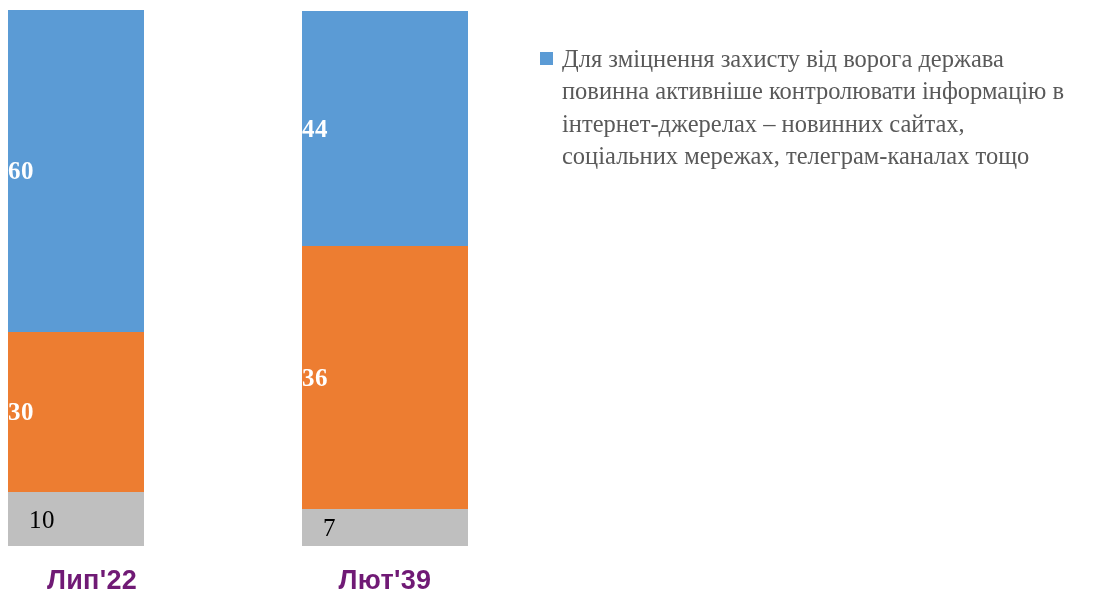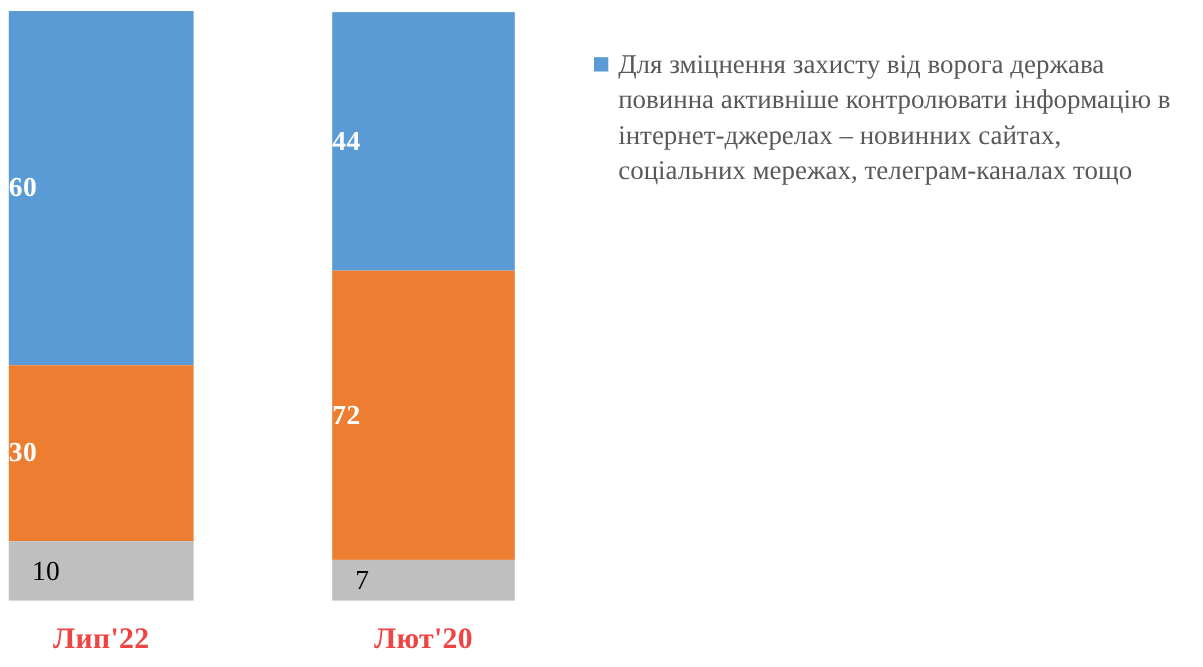--- a/index.html
+++ b/index.html
@@ -29,21 +29,21 @@
     width: 520px;
     height: 606px;
   }
   .bar-column {
     position: absolute;
     bottom: 60px;
     display: flex;
     flex-direction: column;
     justify-content: flex-start;
   }
-  .bar-column.col-0 { left: 8px;   width: 168px; height: 536px; }
+  .bar-column.col-0 { left: 8px;   width: 136px; height: 536px; }
   .bar-column.col-1 { left: 302px; width: 166px; height: 535px; }
 
   .segment {
     width: 100%;
     display: flex;
     align-items: center;
     box-sizing: border-box;
   }
   .seg-label {
     font-family: "Liberation Serif", "DejaVu Serif", serif;
@@ -64,24 +64,24 @@
   .segment.s-grey .seg-label {
     color: #000000;
     font-weight: normal;
     margin-left: 21px;
   }
 
   .cat-label {
     position: absolute;
     bottom: 10px;
     text-align: center;
-    font-family: Liberation Serif, serif;
+    font-family: Liberation Sans, sans-serif;
     font-size: 27px;
     font-weight: bold;
-    color: #ef4444;
+    color: #701a75;
     letter-spacing: 0.3px;
     white-space: nowrap;
   }
   .cat-label.col-0 { left: 8px;   width: 168px; }
   .cat-label.col-1 { left: 302px; width: 166px; }
 
   
   .legend {
     position: absolute;
     left: 540px;
@@ -131,29 +131,29 @@
       <div class="segment s-grey" style="height: 10%; background: rgb(191, 191, 191);">
         <span class="seg-label">10</span>
       </div>
     </div>
 
     <div class="bar-column col-1">
       <div class="segment s-blue" style="height: 44%; background: rgb(91, 155, 213);">
         <span class="seg-label">44</span>
       </div>
       <div class="segment s-orange" style="height: 49%; background: rgb(237, 125, 49);">
-        <span class="seg-label">72</span>
+        <span class="seg-label">36</span>
       </div>
       <div class="segment s-grey" style="height: 7%; background: rgb(191, 191, 191);">
         <span class="seg-label">7</span>
       </div>
     </div>
 
     <div class="cat-label col-0">Лип'22</div>
-    <div class="cat-label col-1">Лют'20</div>
+    <div class="cat-label col-1">Лют'39</div>
   </div>
 
   <div class="legend">
 
     <div class="legend-item">
       <span class="legend-swatch sw-blue" style="background: rgb(91, 155, 213);"></span>
       <span class="legend-text">Для зміцнення захисту від ворога держава повинна активніше контролювати інформацію в інтернет-джерелах – новинних сайтах, соціальних мережах, телеграм-каналах тощо</span>
     </div>
 
 

